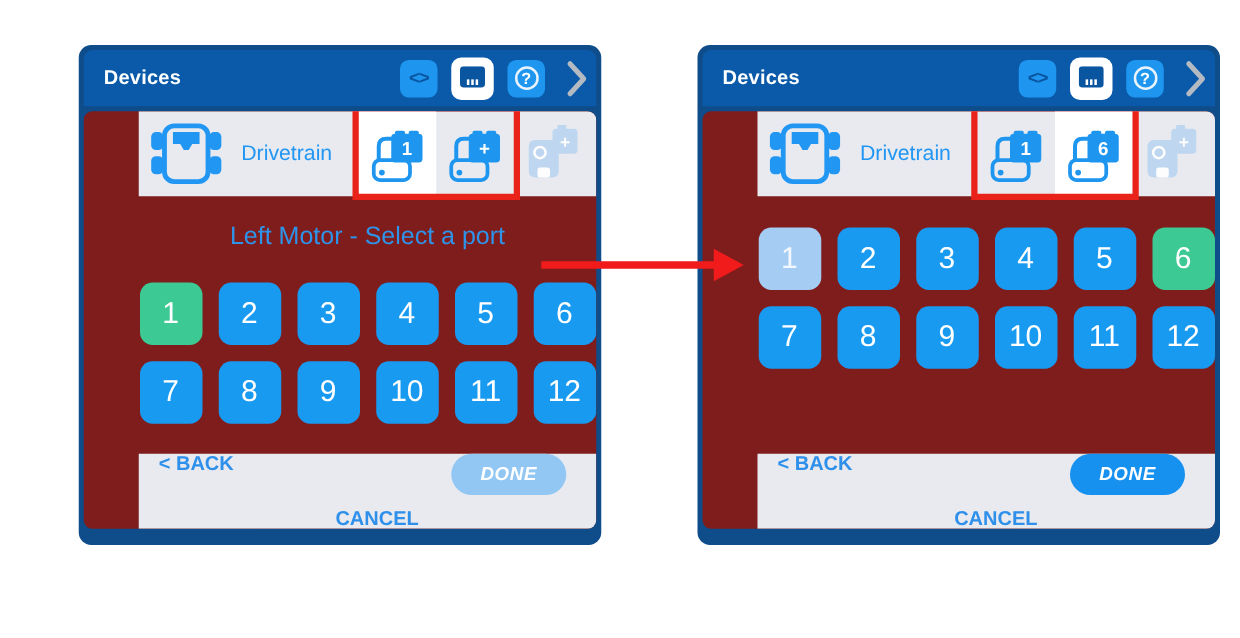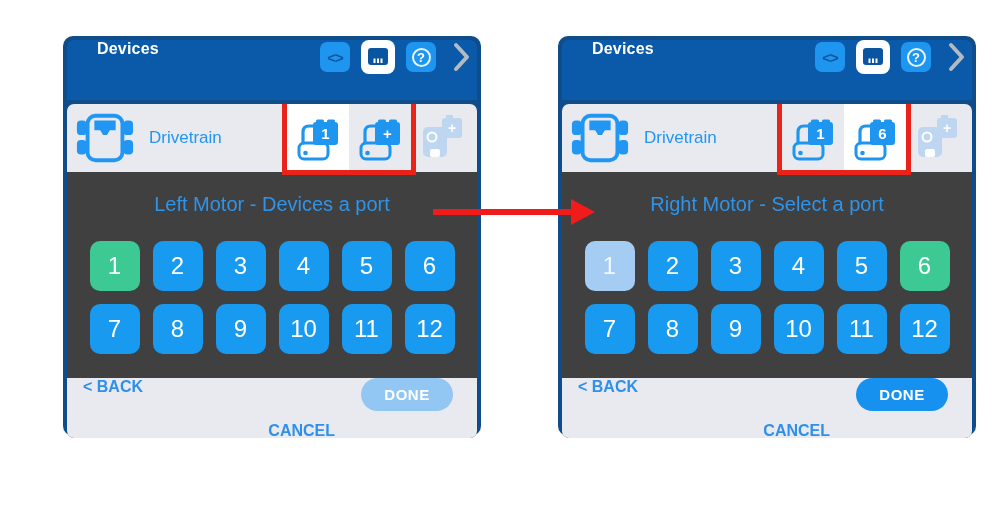--- a/index.html
+++ b/index.html
@@ -10,42 +10,42 @@
   }
   .panel {
     position:absolute; top:36px; width:418px; height:400px;
     background:#0f4c8a; border-radius:10px; padding:4px;
   }
   .panel-left { left:63px; }
   .panel-right { left:558px; }
 
   
   .panel-header {
-    height:60px; background:#0a5aa9; border-radius:7px 7px 0 0;
-    display:flex; align-items:flex-start; padding:0 6px 0 30px;
+    height:45px; background:#0a5aa9; border-radius:7px 7px 0 0;
+    display:flex; align-items:center; padding:0 6px 0 16px;
   }
   .header-title { color:#ffffff; font-size:16px; font-weight:600; flex:1; letter-spacing:.2px; }
   .header-icons { display:flex; align-items:center; gap:11px; }
   .icon-btn {
     width:30px; height:30px; border-radius:7px; background:#1e96f0;
     display:flex; align-items:center; justify-content:center; border:none; cursor:pointer;
   }
   .icon-btn.white-btn { width:34px; height:34px; border-radius:8px; background:#ffffff; }
   .code-glyph { color:#0a55a0; font-weight:800; font-size:15px; letter-spacing:-1px; }
   .help-glyph {
     width:19px; height:19px; border:2px solid #e8f3fd; border-radius:50%;
     color:#ffffff; font-size:13px; font-weight:700;
     display:flex; align-items:center; justify-content:center;
   }
   .chevron-wrap { margin-left:6px; background:none; border:none; display:flex; align-items:center; cursor:pointer; }
 
   
   .panel-body {
-    background:#404040; margin-top:4px; border-radius:7px; height:334px;
-    display:flex; flex-direction:column; overflow:hidden; position:relative;
+    background:#7f1d1d; margin-top:4px; border-radius:7px; height:334px;
+    display:flex; flex-direction:column; overflow:hidden; position:relative;padding-left:44px;
   }
   .device-row {
     height:68px; background:#e8eaf0; display:flex; align-items:center;
     padding-left:8px; flex-shrink:0;
   }
   .dt-label { color:#2196f3; font-size:17px; font-weight:500; margin-left:14px; flex:1; }
   .slots { display:flex; height:68px; margin-right:4px; position:relative; }
   .slot { width:62px; display:flex; align-items:center; justify-content:center; border:none; background:transparent; cursor:pointer; }
   .slot.s-active { background:#ffffff; }
   .slot.s-faded  { opacity:.95; }
@@ -70,21 +70,21 @@
   
   .footer {
     margin-top:auto; height:60px; background:#e8eaf0; flex-shrink:0;
     display:flex; align-items:flex-start; padding:0 24px 0 16px;
   }
   .back-btn { color:#2e90ea; font-size:16px; font-weight:600; background:none; border:none; cursor:pointer; font-family:inherit; flex:1; text-align:left; }
   .cancel-btn { color:#2e90ea; font-size:16px; font-weight:600; background:none; border:none; cursor:pointer; font-family:inherit; margin-right:26px;margin-top:44px; }
   .done-btn {
     width:92px; height:33px; border-radius:17px; border:none; cursor:pointer; font-family:inherit;
     color:#ffffff; font-size:15px; font-weight:700; letter-spacing:.5px;
-    display:flex; align-items:center; justify-content:center;
+    display:flex; align-items:center; justify-content:center;font-style:italic;
   }
   .done-btn.s-disabled { background:#92c7f3; }
   .done-btn.s-enabled  { background:#1691f0; }
 
   
   .arrow-line { position:absolute; left:433px; top:209px; width:140px; height:6px; background:#f11b1b; z-index:10; }
   .arrow-head {
     position:absolute; left:571px; top:199px; width:0; height:0; z-index:10;
     border-left:24px solid #f11b1b; border-top:13px solid transparent; border-bottom:13px solid transparent;
   }
@@ -162,21 +162,21 @@
               <circle cx="12" cy="22" r="4.5" fill="none" stroke="#ffffff" stroke-width="2"></circle>
               <rect x="10" y="34" width="10" height="8" rx="2" fill="#ffffff"></rect>
               <rect x="26" y="-1" width="7" height="6" rx="1.5" fill="#bcd5ef"></rect>
               <rect x="22" y="3" width="20" height="20" rx="3" fill="#bcd5ef"></rect>
               <text x="32" y="18" text-anchor="middle" font-size="14" font-weight="bold" fill="#ffffff">+</text>
             </svg>
           </button>
         </span>
       </div>
 
-      <div class="prompt">Left Motor - Devices a port</div>
+      <div class="prompt">Left Motor - Select a port</div>
 
       <div class="ports">
         <div class="port-row">
           <button class="port s-selected">1</button>
           <button class="port s-normal">2</button>
           <button class="port s-normal">3</button>
           <button class="port s-normal">4</button>
           <button class="port s-normal">5</button>
           <button class="port s-normal">6</button>
         </div>
@@ -266,21 +266,20 @@
               <circle cx="12" cy="22" r="4.5" fill="none" stroke="#ffffff" stroke-width="2"></circle>
               <rect x="10" y="34" width="10" height="8" rx="2" fill="#ffffff"></rect>
               <rect x="26" y="-1" width="7" height="6" rx="1.5" fill="#bcd5ef"></rect>
               <rect x="22" y="3" width="20" height="20" rx="3" fill="#bcd5ef"></rect>
               <text x="32" y="18" text-anchor="middle" font-size="14" font-weight="bold" fill="#ffffff">+</text>
             </svg>
           </button>
         </span>
       </div>
 
-      <div class="prompt">Right Motor - Select a port</div>
 
       <div class="ports">
         <div class="port-row">
           <button class="port s-disabled">1</button>
           <button class="port s-normal">2</button>
           <button class="port s-normal">3</button>
           <button class="port s-normal">4</button>
           <button class="port s-normal">5</button>
           <button class="port s-selected">6</button>
         </div>

